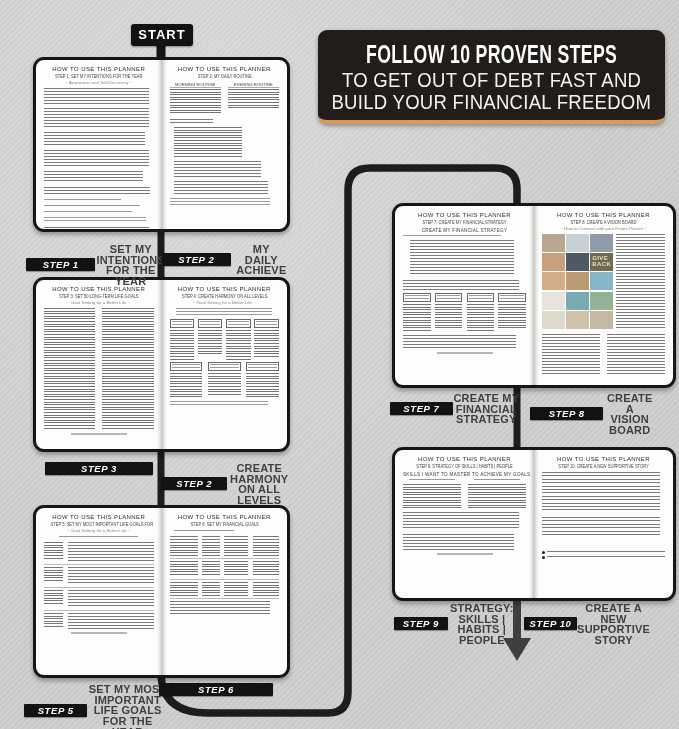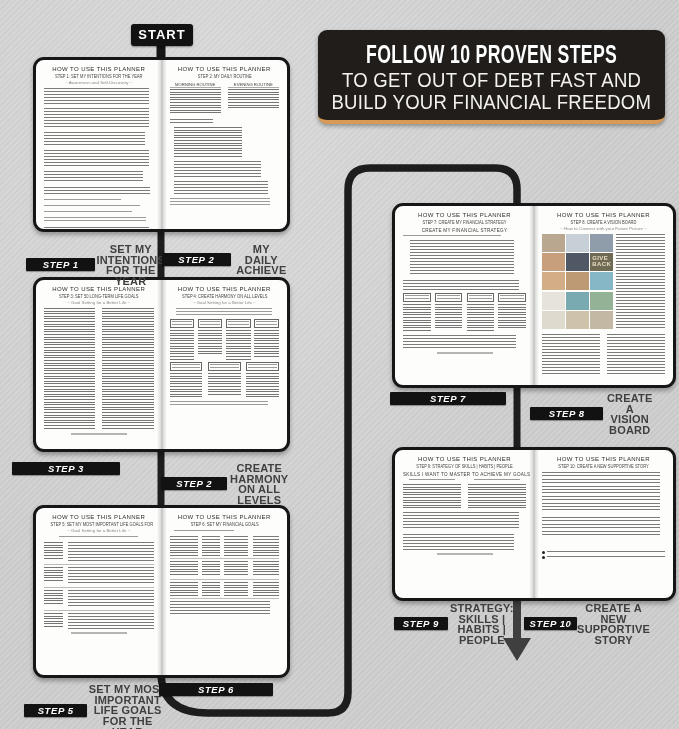--- a/index.html
+++ b/index.html
@@ -377,39 +377,41 @@
 <div class="step" style="left:26px;top:243px;width:140px">
   <div class="sbadge" style="width:112px">STEP 1</div>
   <div class="slabel">SET MY INTENTIONS
 FOR THE YEAR</div>
 </div>
 <div class="step" style="left:162px;top:243px;width:130px">
   <div class="sbadge" style="width:96px">STEP 2</div>
   <div class="slabel">MY
 DAILY ACHIEVE</div>
 </div>
-<div class="step" style="left:12px;top:462px;width:140px">
+<div class="step" style="left:45px;top:462px;width:140px">
   <div class="sbadge" style="width:108px">STEP 3</div>
 </div>
 <div class="step" style="left:161px;top:462px;width:130px">
   <div class="sbadge" style="width:112px">STEP 2</div>
   <div class="slabel">CREATE HARMONY
 ON ALL LEVELS</div>
 </div>
 <div class="step" style="left:24px;top:683px;width:144px">
   <div class="sbadge" style="width:108px">STEP 5</div>
   <div class="slabel">SET MY MOST
 IMPORTANT LIFE GOALS
 FOR THE YEAR</div>
 </div>
 <div class="step" style="left:159px;top:683px;width:130px">
   <div class="sbadge" style="width:114px">STEP 6</div>
 </div>
 <div class="step" style="left:390px;top:392px;width:130px">
   <div class="sbadge" style="width:116px">STEP 7</div>
+  <div class="slabel">CREATE MY
+FINANCIAL STRATEGY</div>
 </div>
 <div class="step" style="left:530px;top:392px;width:126px">
   <div class="sbadge" style="width:116px">STEP 8</div>
   <div class="slabel">CREATE A
 VISION BOARD</div>
 </div>
 <div class="step" style="left:394px;top:602px;width:122px">
   <div class="sbadge" style="width:116px">STEP 9</div>
   <div class="slabel">STRATEGY:
 SKILLS | HABITS | PEOPLE</div>

